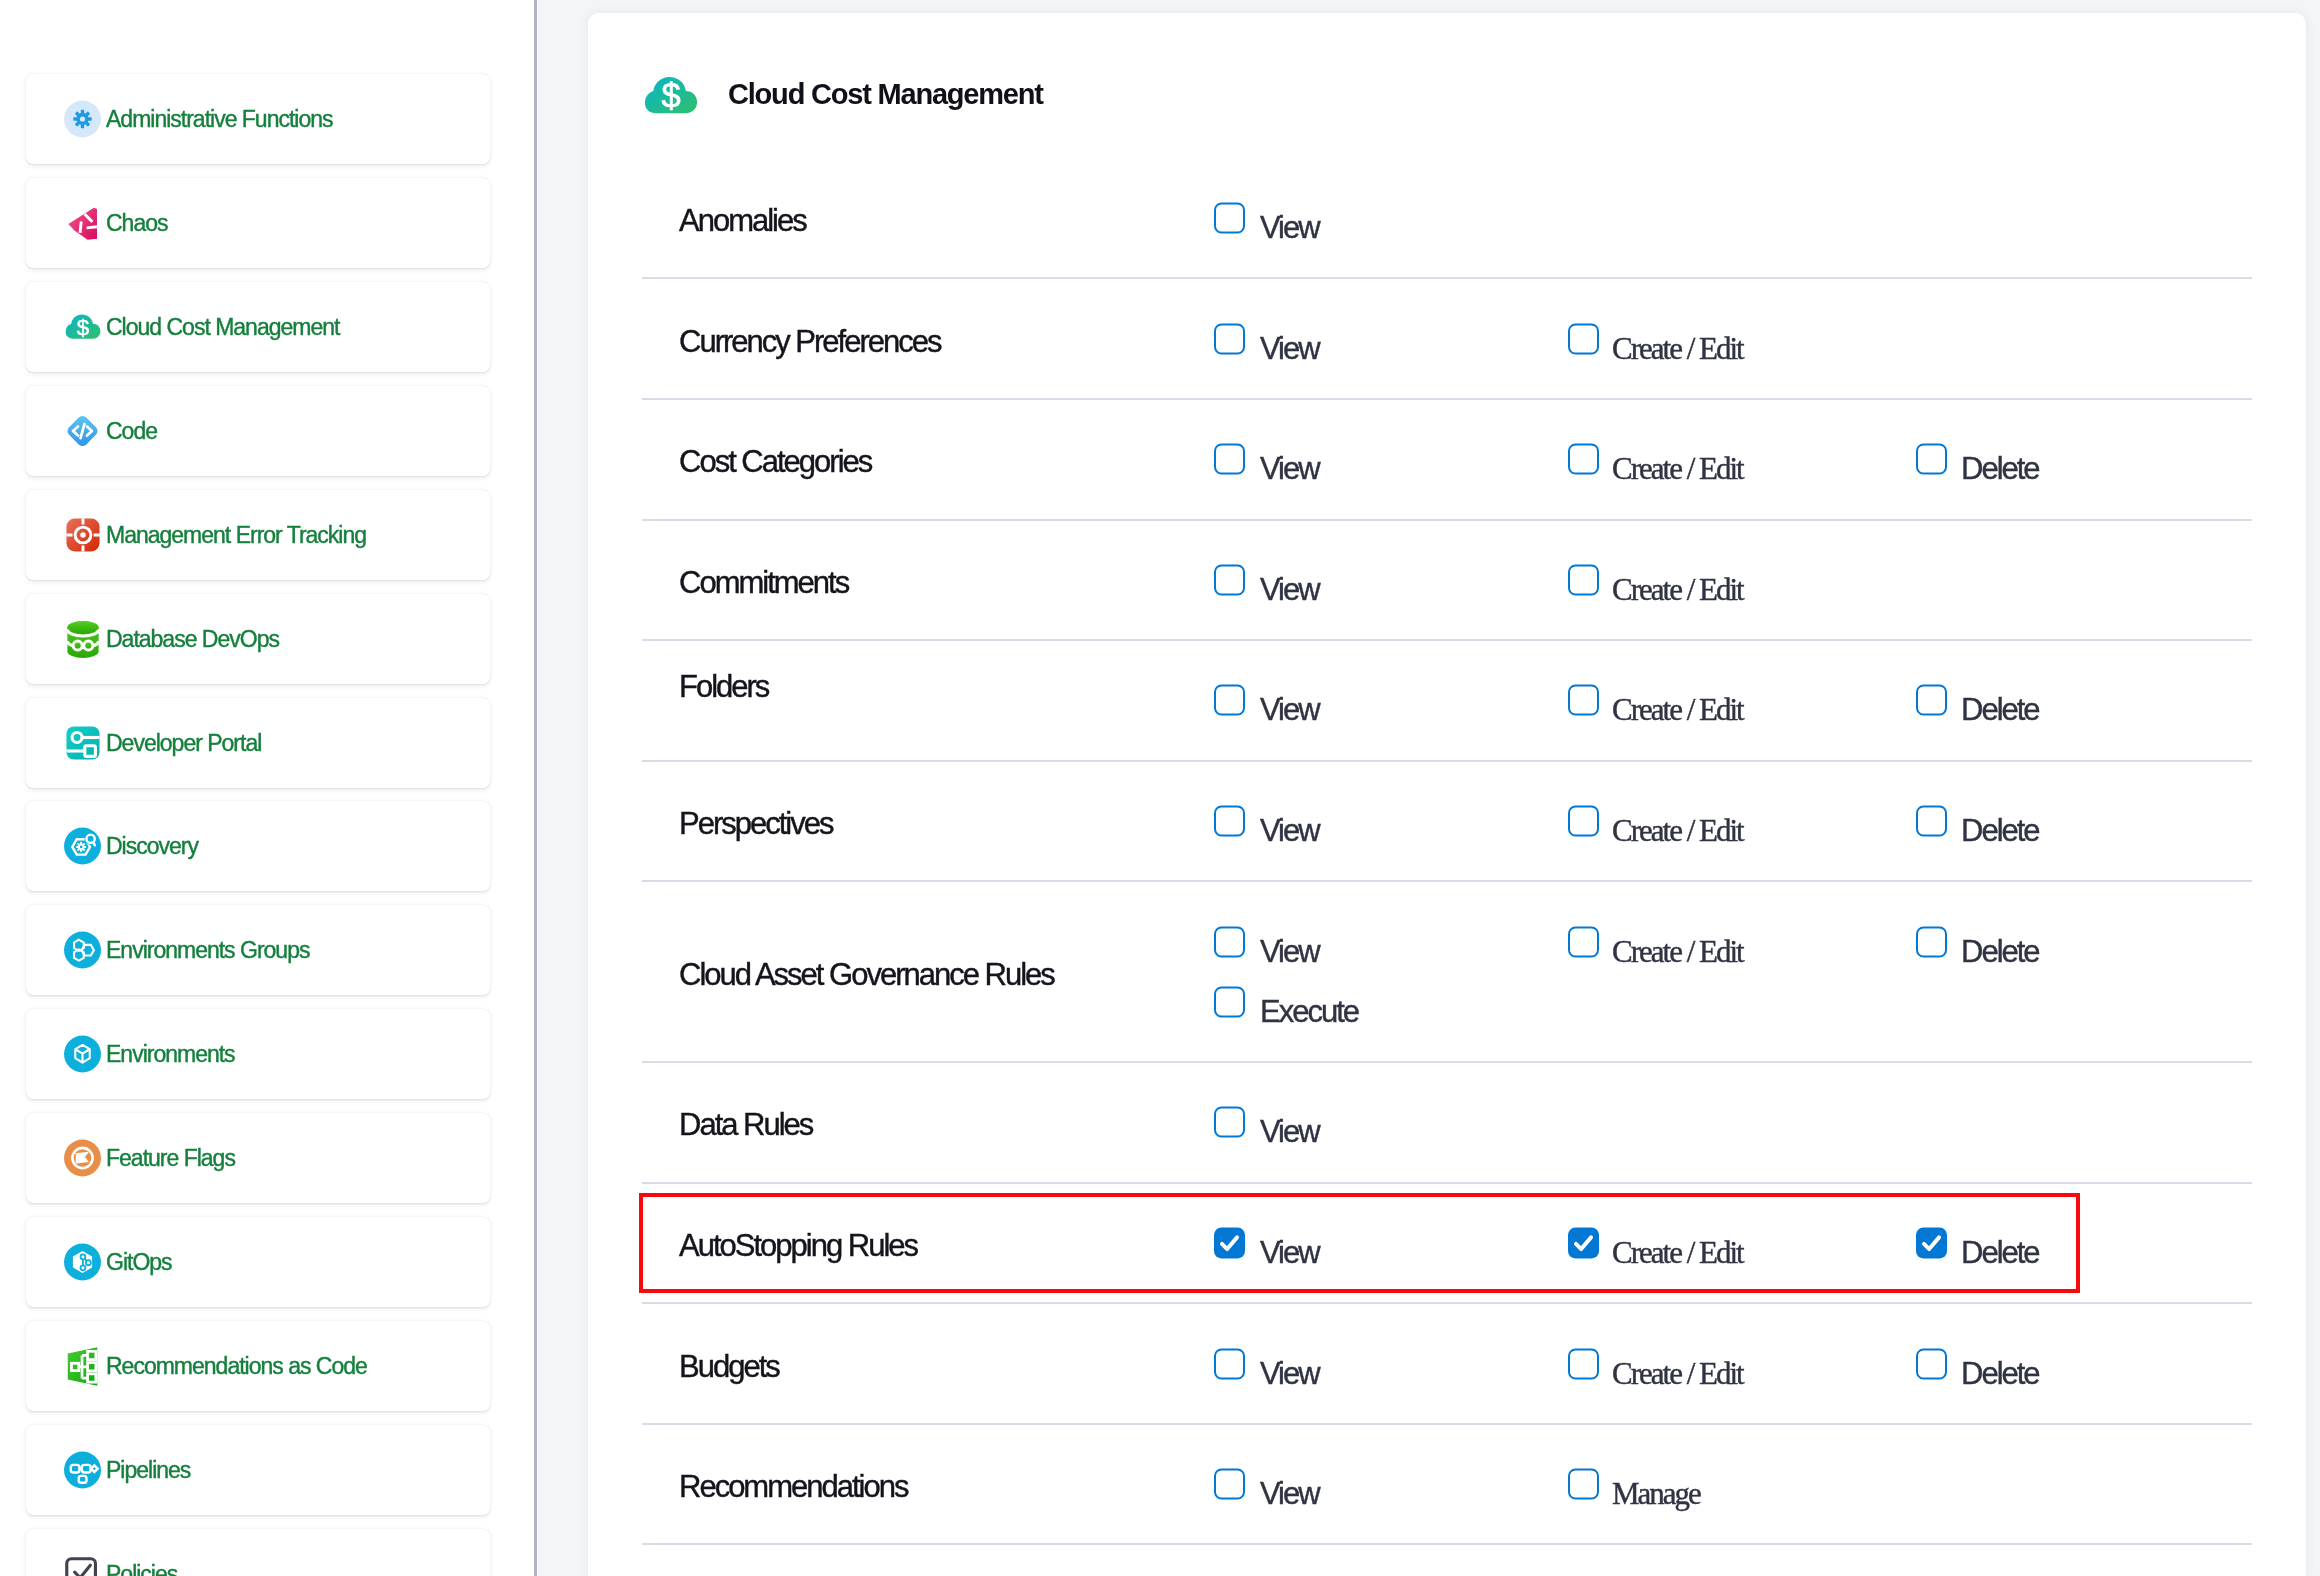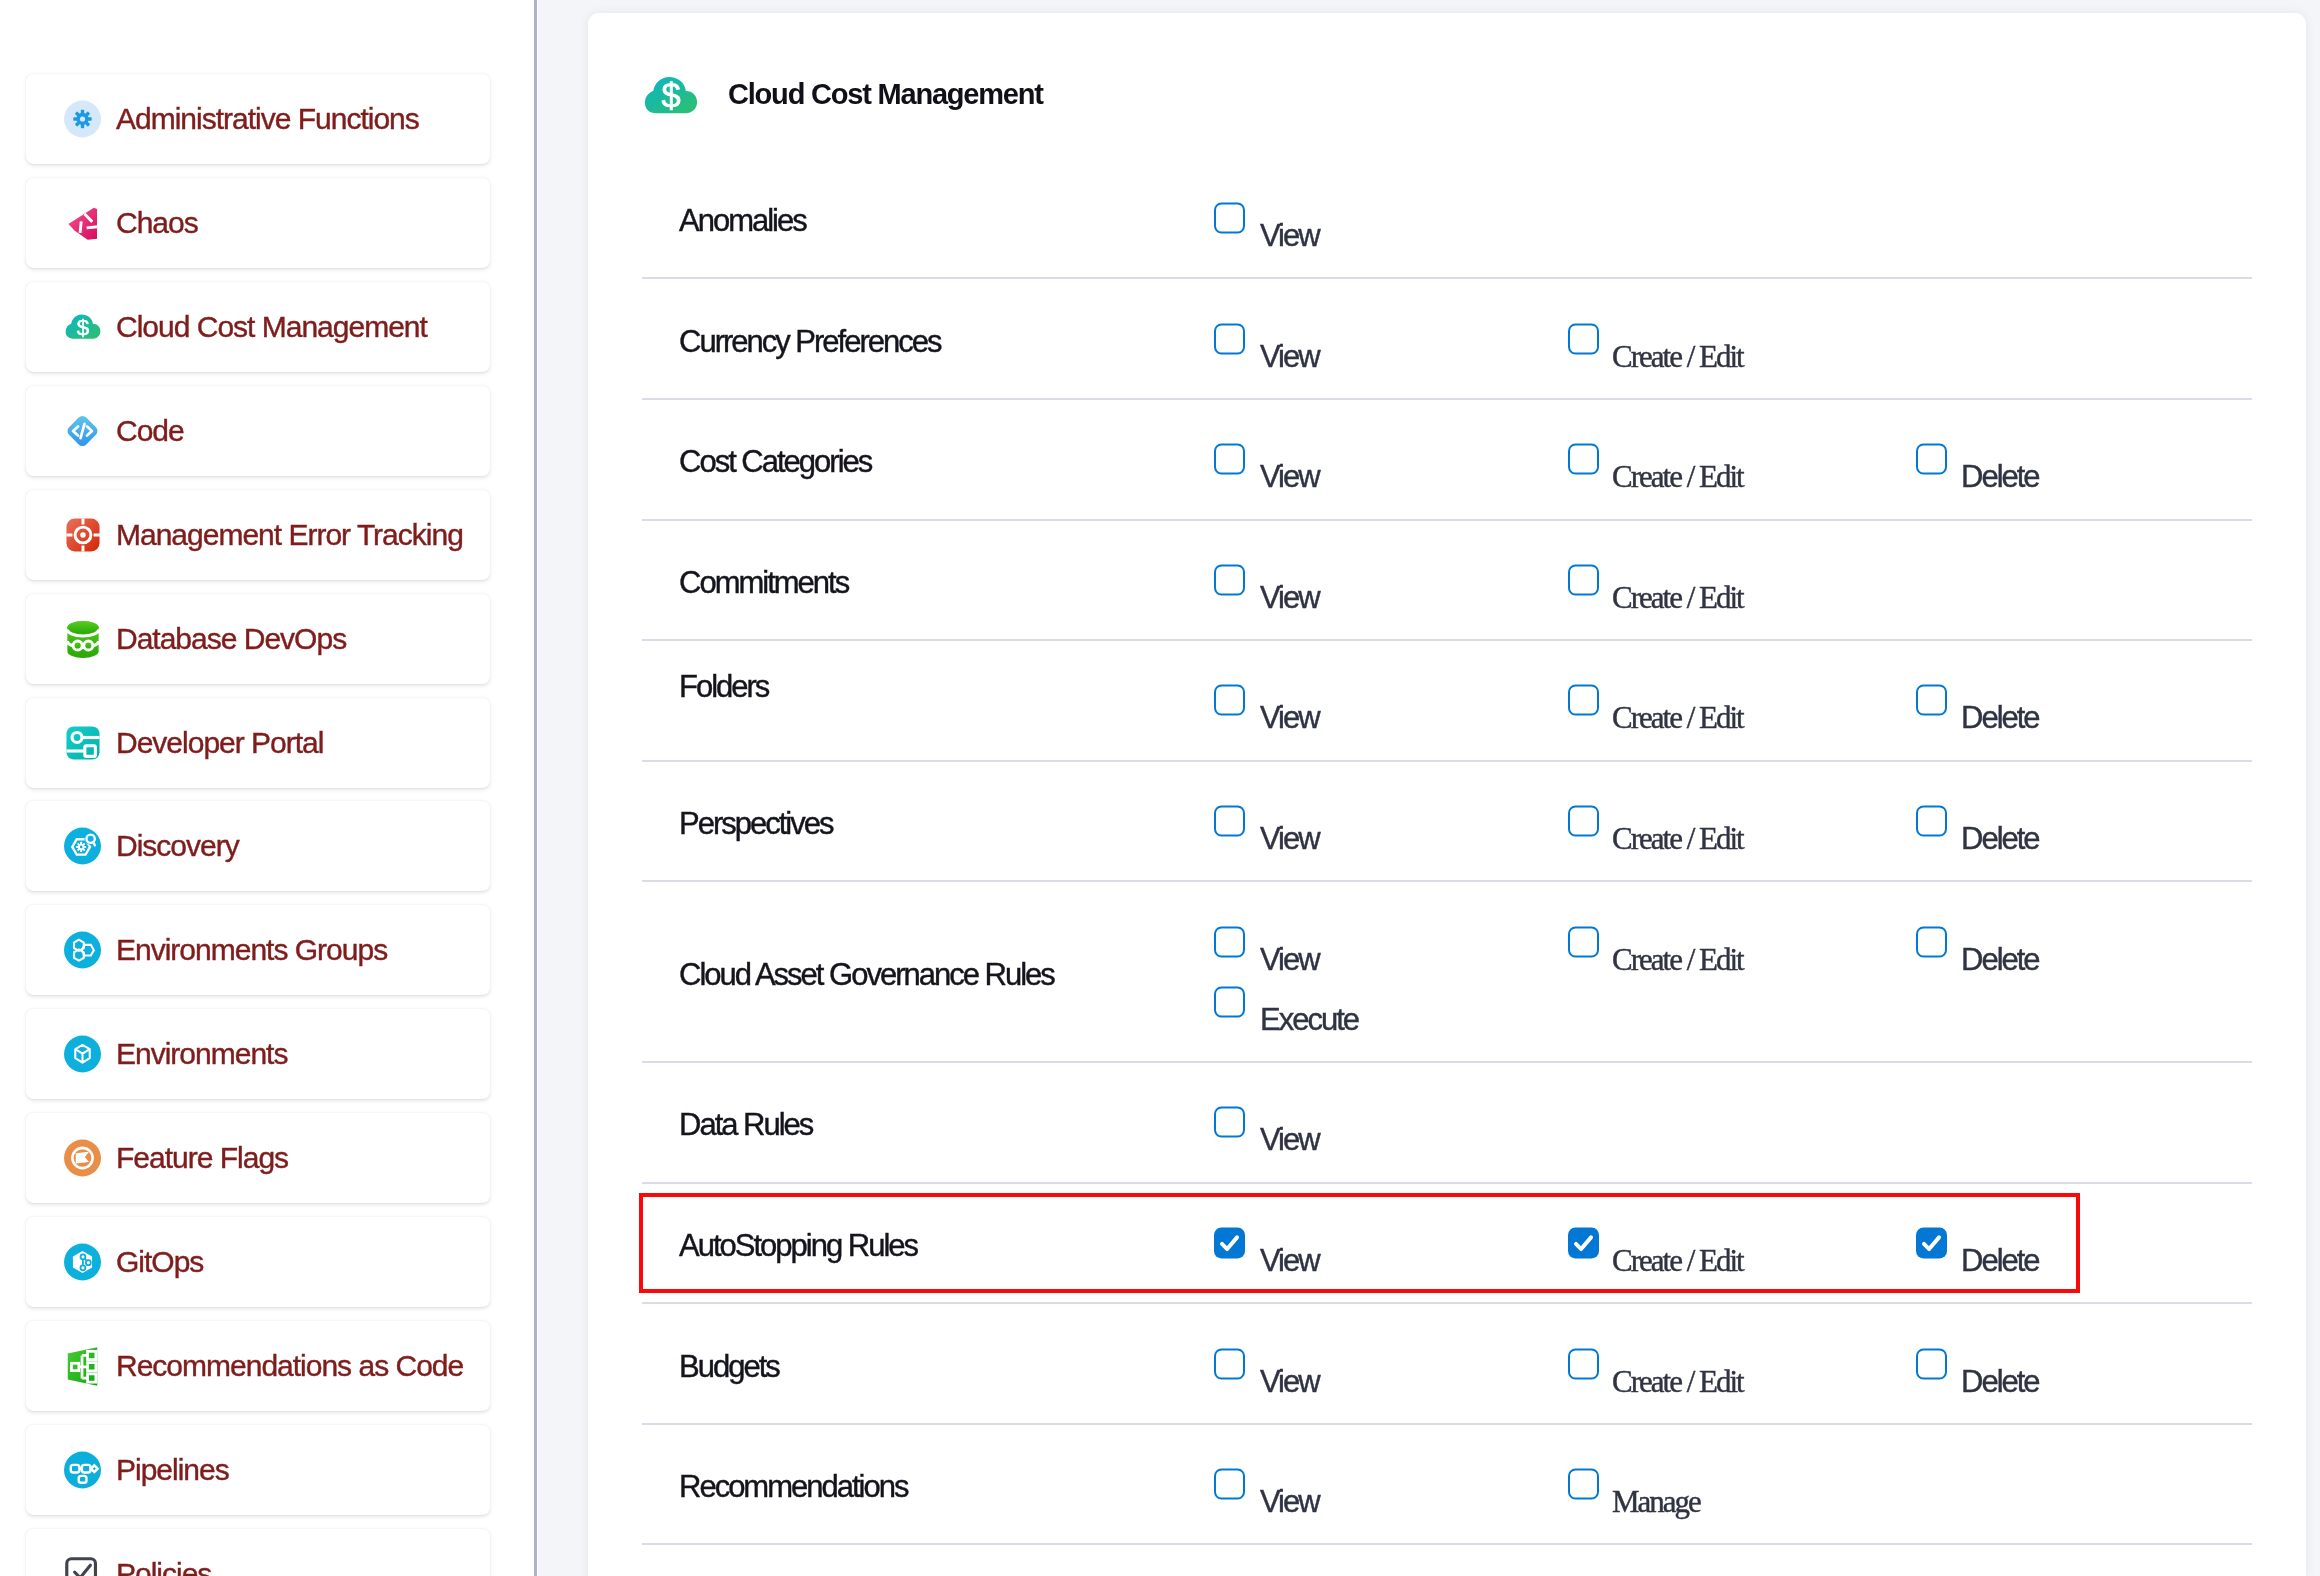--- a/index.html
+++ b/index.html
@@ -7,27 +7,27 @@
   .rightbg{position:absolute;left:538px;top:0;width:1783px;height:1577px;background:#f4f5f9;}
   .vline{position:absolute;left:534px;top:0;width:2.8px;height:1577px;background:#b0b3c5;}
   .card{position:absolute;left:588px;top:13px;width:1718px;height:1564px;background:#ffffff;
     border-radius:11px 11px 0 0;box-shadow:0 0 9.3px rgba(96,97,112,0.10);}
   .hdr{position:absolute;left:644px;top:75px;}
   .title{position:absolute;left:728px;top:78px;font-size:29px;font-weight:bold;letter-spacing:-1.2px;color:#101018;}
   .sep{position:absolute;left:642px;width:1610px;height:1.9px;background:#d9dbe6;}
   .rlabel{-webkit-text-stroke:0.4px currentColor;position:absolute;left:679px;transform:translateY(-50%);margin-top:2.8px;font-size:31px;letter-spacing:-2px;color:#14141c;white-space:nowrap;}
   .cb{position:absolute;width:31px;height:31px;box-sizing:border-box;border:2.8px solid #0278d5;border-radius:7.4px;background:#fff;transform:translateY(-50%);}
   .cbc{position:absolute;width:31px;height:31px;box-sizing:border-box;border-radius:7.4px;background:#0277d4;transform:translateY(-50%);}
-  .clabel{-webkit-text-stroke:0.4px currentColor;position:absolute;transform:translateY(-50%);margin-top:18px;font-size:31px;letter-spacing:-2px;color:#2f3342;white-space:nowrap;}
+  .clabel{-webkit-text-stroke:0.4px currentColor;position:absolute;transform:translateY(-50%);margin-top:10px;font-size:31px;letter-spacing:-2px;color:#2f3342;white-space:nowrap;}
   .c1{left:1214px;} .l1{left:1260px;} .c2{left:1568px;} .l2{left:1612px;font-family:Liberation Serif, serif;} .c3{left:1916px;} .l3{left:1961px;}
   .redbox{position:absolute;left:639px;top:1193px;width:1441px;height:100px;box-sizing:border-box;border:4.6px solid #f80a0a;}
   .scard{position:absolute;left:26px;width:464px;height:90px;background:#ffffff;border-radius:7.4px;
     box-shadow:0 1.9px 4.6px rgba(40,41,61,0.10),0 0.9px 1.9px rgba(40,41,61,0.06);display:flex;align-items:center;}
   .sicon{width:37px;height:37px;margin-left:38px;flex:0 0 auto;display:flex;align-items:center;justify-content:center;}
-  .slabel{-webkit-text-stroke:0.4px currentColor;margin-left:15px;font-size:30px;letter-spacing:-1px;color:#7f1d1d;white-space:nowrap;}
+  .slabel{-webkit-text-stroke:0.4px currentColor;margin-left:5px;font-size:23px;letter-spacing:-1px;color:#15803d;white-space:nowrap;}
 </style>
 </head>
 <body>
 <div class="rightbg"></div>
 <div class="vline"></div>
 <div class="card"></div>
 <div class="hdr">
 <svg width="54" height="43" viewBox="0 0 58 46">
 <defs>
         <linearGradient id="ccm" x1="0" y1="0" x2="1" y2="1">

